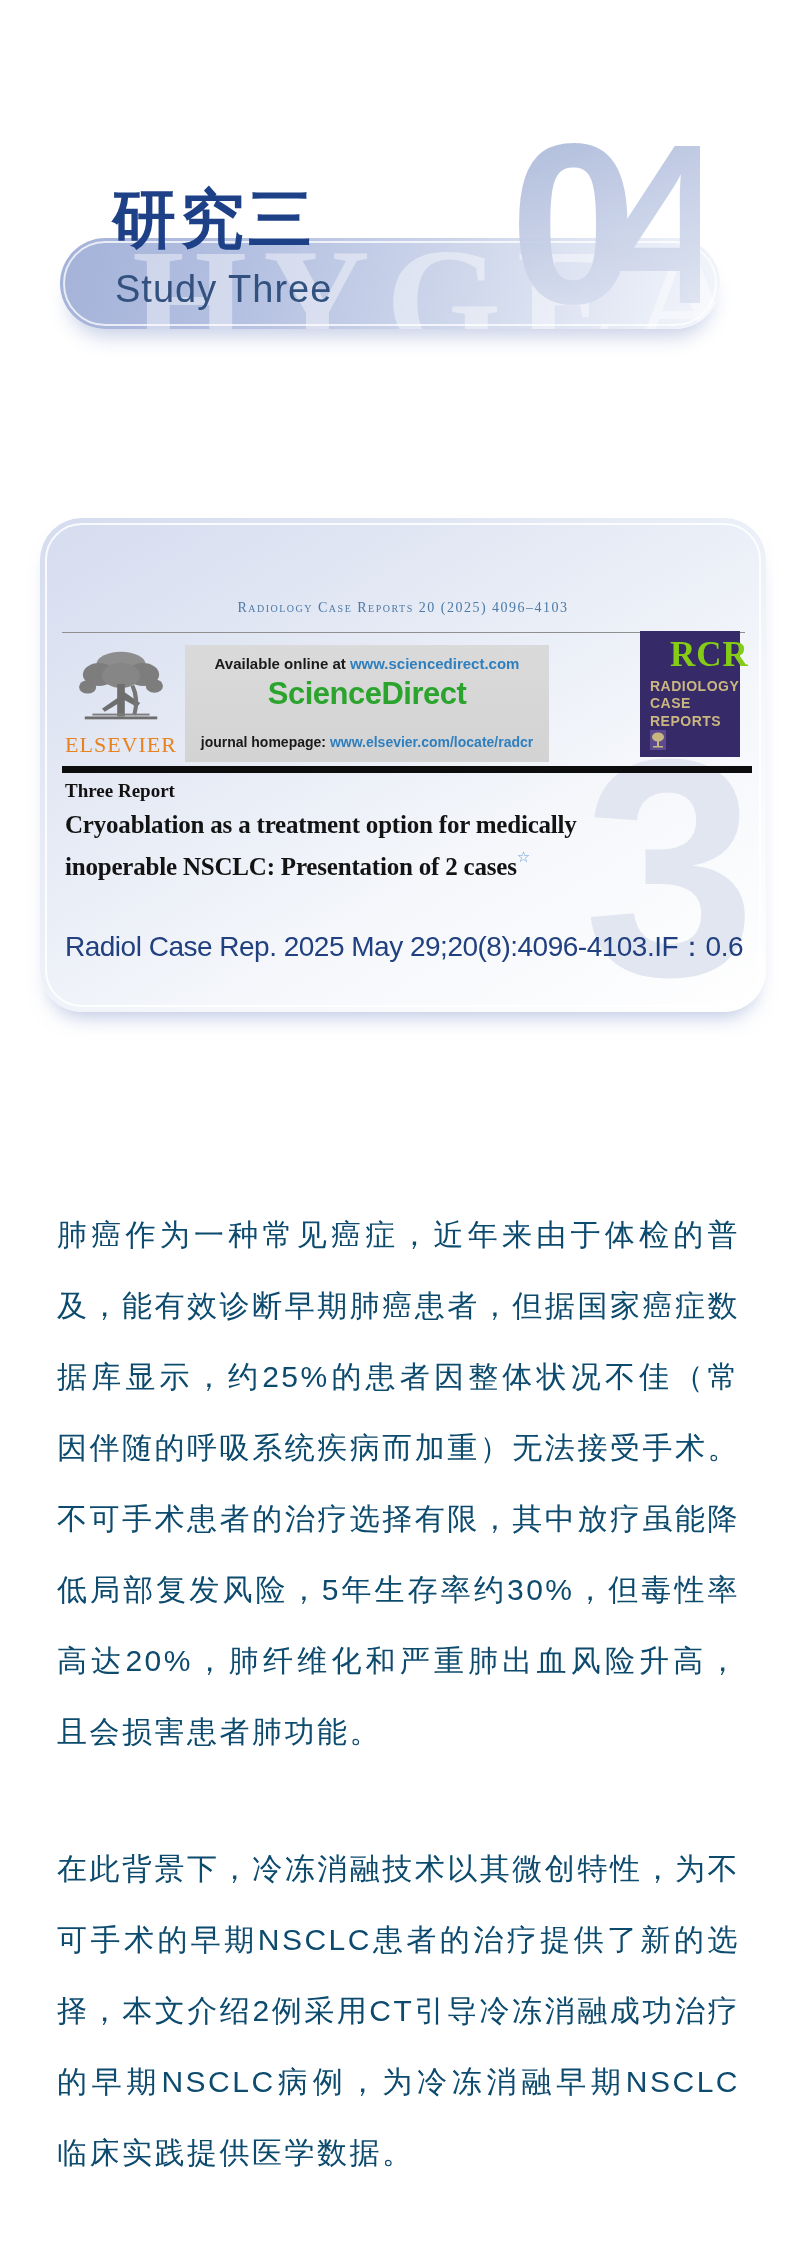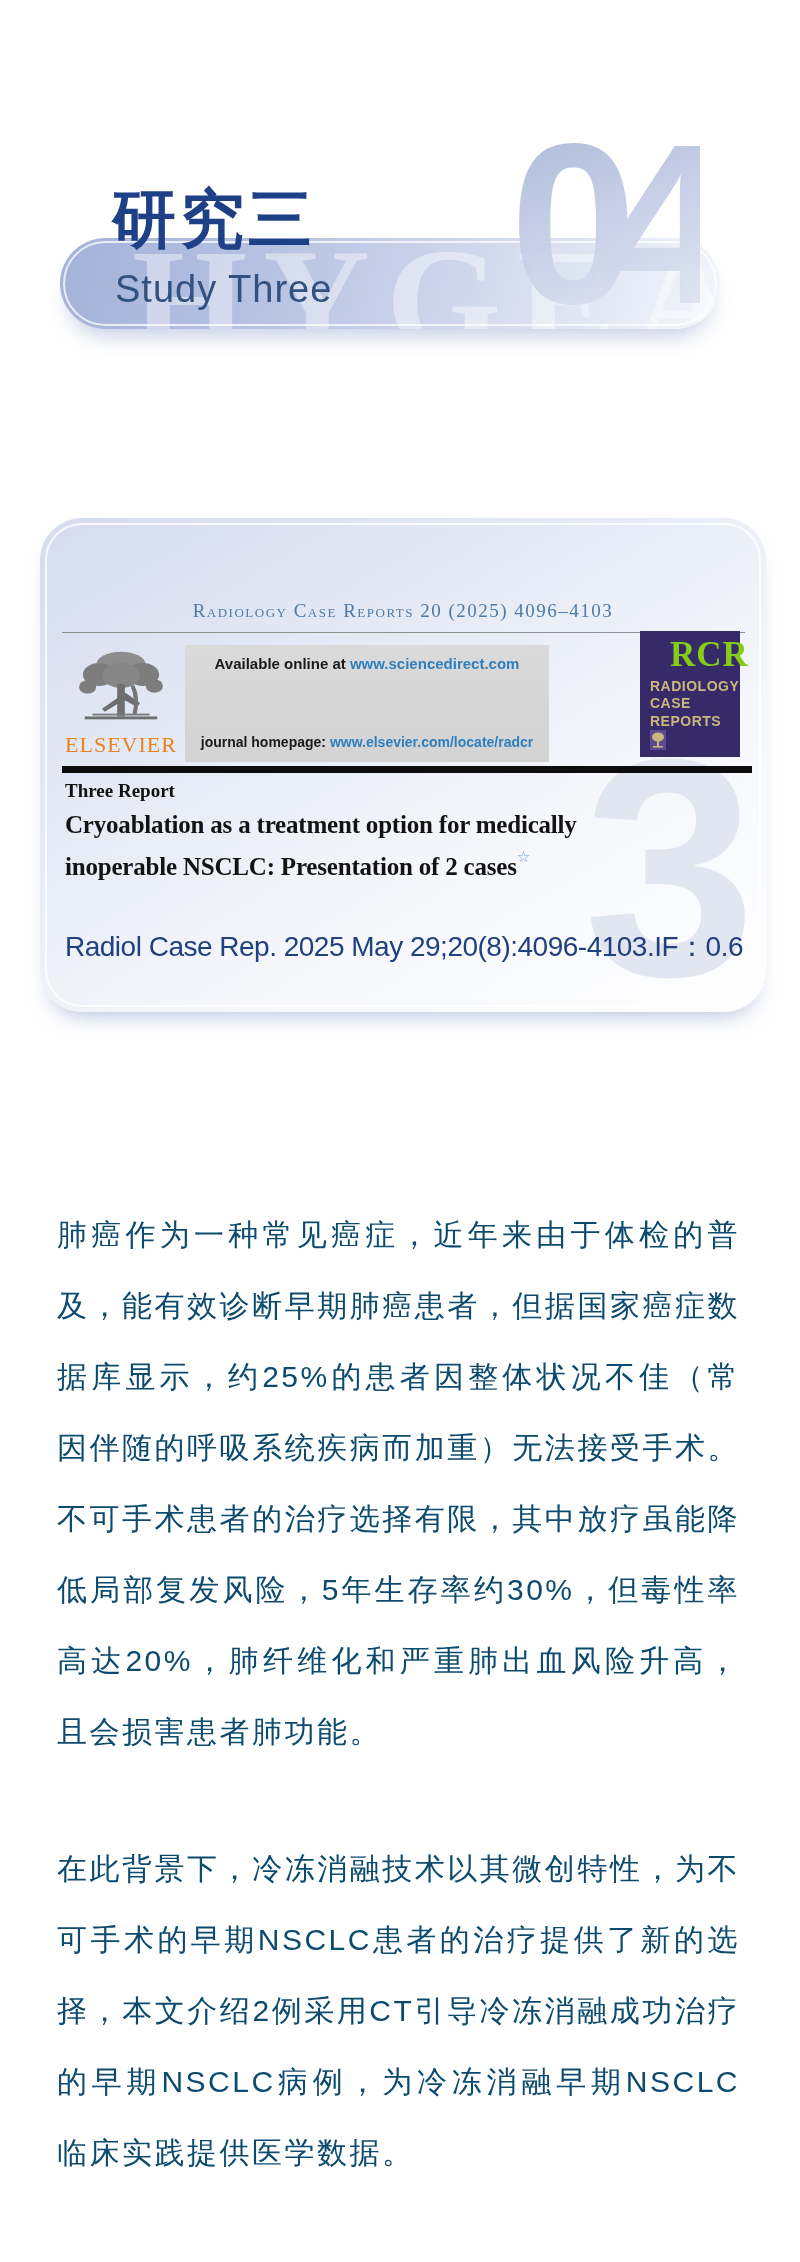--- a/index.html
+++ b/index.html
@@ -52,21 +52,21 @@
     content:""; position:absolute; inset:5px; border-radius:37px;
     border:2px solid rgba(255,255,255,0.85); pointer-events:none; z-index:5;
   }
   .wm3 {
     position:absolute; right:10px; top:195px; z-index:0;
     font-size:310px; font-weight:700; line-height:1; color:#e2e6f0;
   }
   .j-head {
     position:absolute; left:0; top:82px; width:100%; text-align:center; z-index:1;
     font-family:"Liberation Serif","DejaVu Serif",serif;
-    font-variant:small-caps; font-size:19px; letter-spacing:1.5px; color:#4c7aa6;
+    font-variant:small-caps; font-size:14px; letter-spacing:1.5px; color:#4c7aa6;
   }
   .rule-thin { position:absolute; left:22px; top:114px; width:683px; height:1px; background:#8f8f8f; z-index:1; }
   .elsevier { position:absolute; left:20px; top:126px; width:122px; text-align:center; z-index:1; }
   .elsevier-label {
     margin-top:2px; font-family:"Liberation Serif","DejaVu Serif",serif;
     font-size:22px; letter-spacing:1px; color:#e8821e;
   }
   .sd-box {
     position:absolute; left:145px; top:127px; width:364px; height:117px; z-index:1;
     background:linear-gradient(180deg,#dadada 0%,#d3d3d3 100%);
@@ -148,20 +148,21 @@
           <path d="M60 44 q6 14 2 30 l4 1 q5 -18 -2 -32 Z" fill="#757575"></path>
           <rect x="12" y="76" width="76" height="3" fill="#6e6e6e"></rect>
           <rect x="20" y="73" width="60" height="2" fill="#7d7d7d"></rect>
         </g>
       </svg>
       <div class="elsevier-label">ELSEVIER</div>
     </div>
 
     <div class="sd-box">
       <div class="sd-line1"><span>Available online at </span><span class="link">www.sciencedirect.com</span></div>
+      <div class="sd-brand">ScienceDirect</div>
       <div class="sd-home"><span>journal homepage: </span><span class="link">www.elsevier.com/locate/radcr</span></div>
     </div>
 
     <div class="rcr">
       <div class="rcr-abbr">RCR</div>
       <div class="rcr-name">
         <div>RADIOLOGY</div>
         <div>CASE</div>
         <div>REPORTS</div>
       </div>

